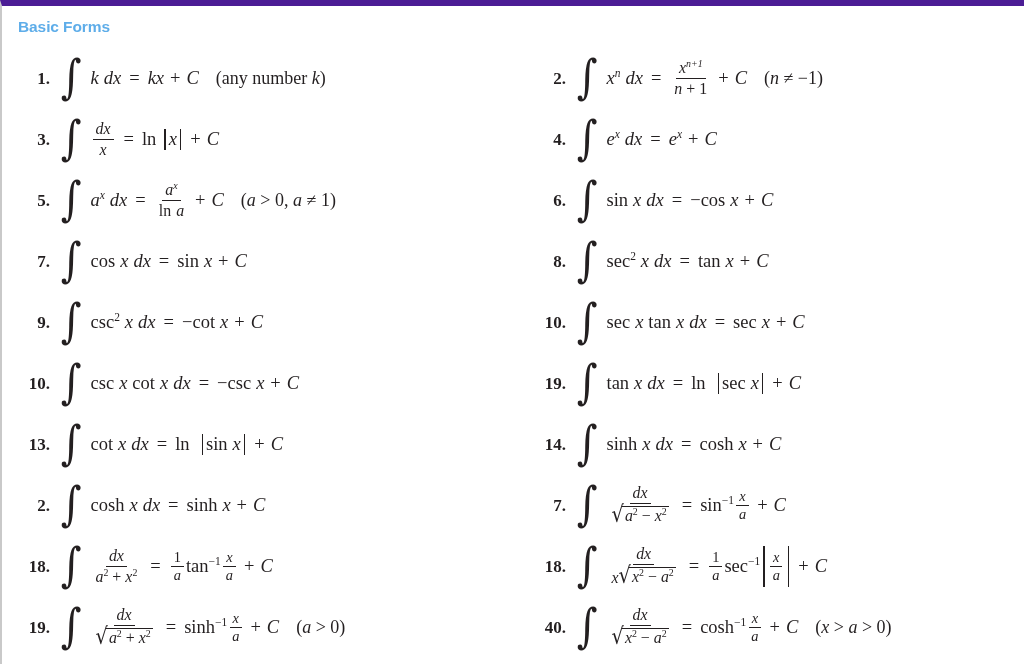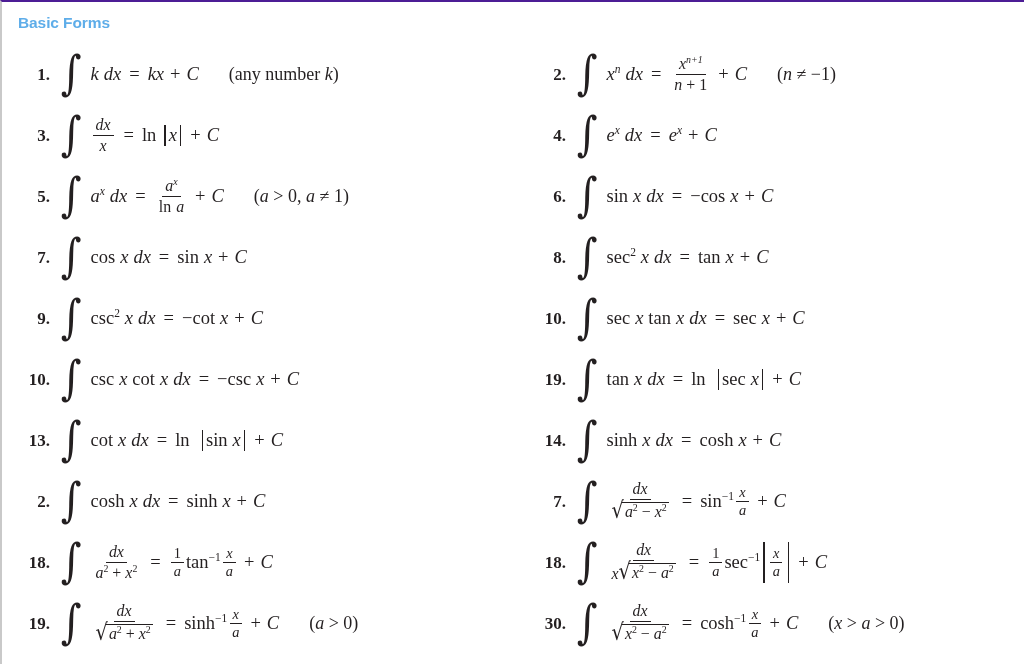--- a/index.html
+++ b/index.html
@@ -12,21 +12,21 @@
     background: #ffffff;
     font-family: "Liberation Serif", "DejaVu Serif", serif;
     color: #231f20;
     overflow: hidden;
   }
   .page {
     position: relative;
     width: 1024px;
     height: 664px;
     box-sizing: border-box;
-    border-top: 2px solid #4c1d95;
+    border-top: 6px solid #4c1d95;
     border-left: 2px solid #c9c9c9;
     background: #fff;
   }
   .section-title {
     position: absolute;
     left: 16px;
     top: 12px;
     font-family: "Liberation Sans", "DejaVu Sans", sans-serif;
     font-weight: bold;
     font-size: 15.5px;
@@ -81,21 +81,21 @@
     font-size: 18.5px;
     white-space: nowrap;
     line-height: 1.05;
   }
   .it { font-style: italic; }
   .rm { font-style: normal; }
   .sp { display: inline-block; width: 5px; }
   .spw { display: inline-block; width: 9px; }
   .op { margin: 0 6px; }
   .eq { margin: 0 8px; }
-  .cond { margin-left: 30px; font-size: 18px; }
+  .cond { margin-left: 17px; font-size: 18px; }
 
   
   sup.s {
     font-size: 0.62em;
     vertical-align: super;
     line-height: 0;
     font-style: italic;
   }
   sup.sr {
     font-size: 0.62em;
@@ -534,21 +534,21 @@
           <span class="frac tight">
             <span class="n"><span class="it">x</span></span>
             <span class="d"><span class="it">a</span></span>
           </span>
           <span class="op">+</span>
             <span class="it">C</span>
           <span class="cond">(<span class="it">a</span> &gt; 0)</span>
         </span>
       </div>
       <div class="cell right">
-        <span class="num">30.</span>
+        <span class="num">40.</span>
         <span class="intg">∫</span>
         <span class="expr">
           <span class="frac">
             <span class="n"><span class="it">dx</span></span>
             <span class="d">
               <span class="sqrt">
                 <span class="radsign">√</span>
                 <span class="rad"><span class="it">x<sup class="sr">2</sup></span> − <span class="it">a<sup class="sr">2</sup></span></span>
               </span>
             </span>

